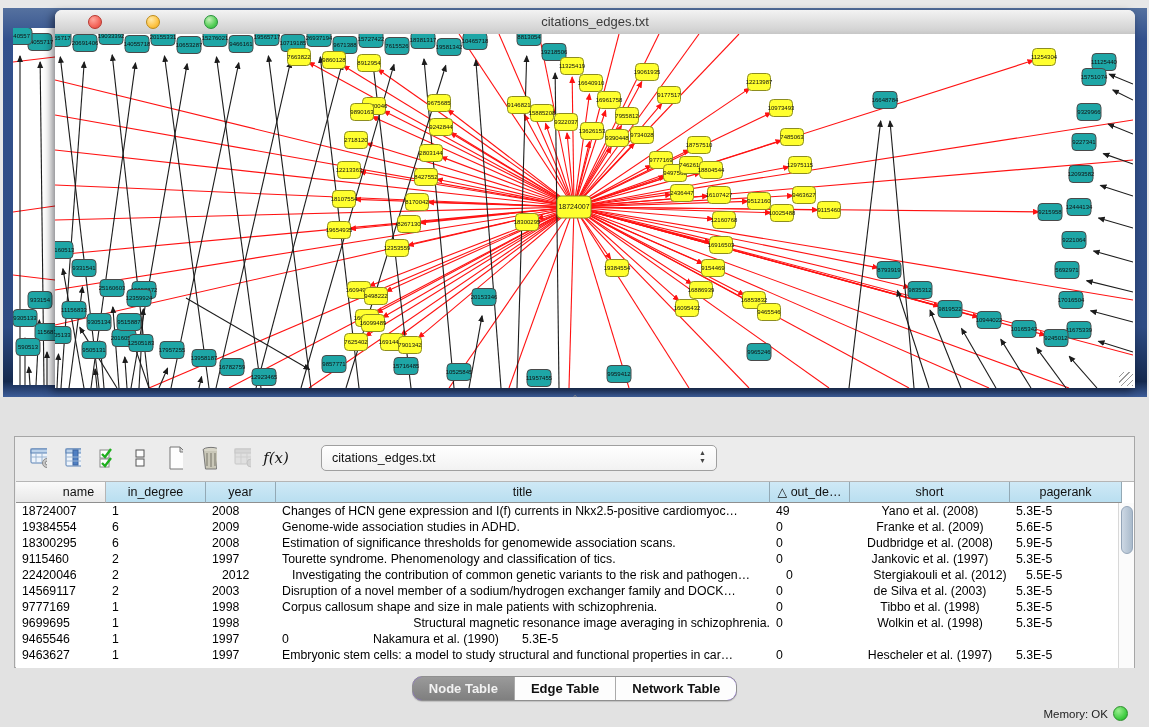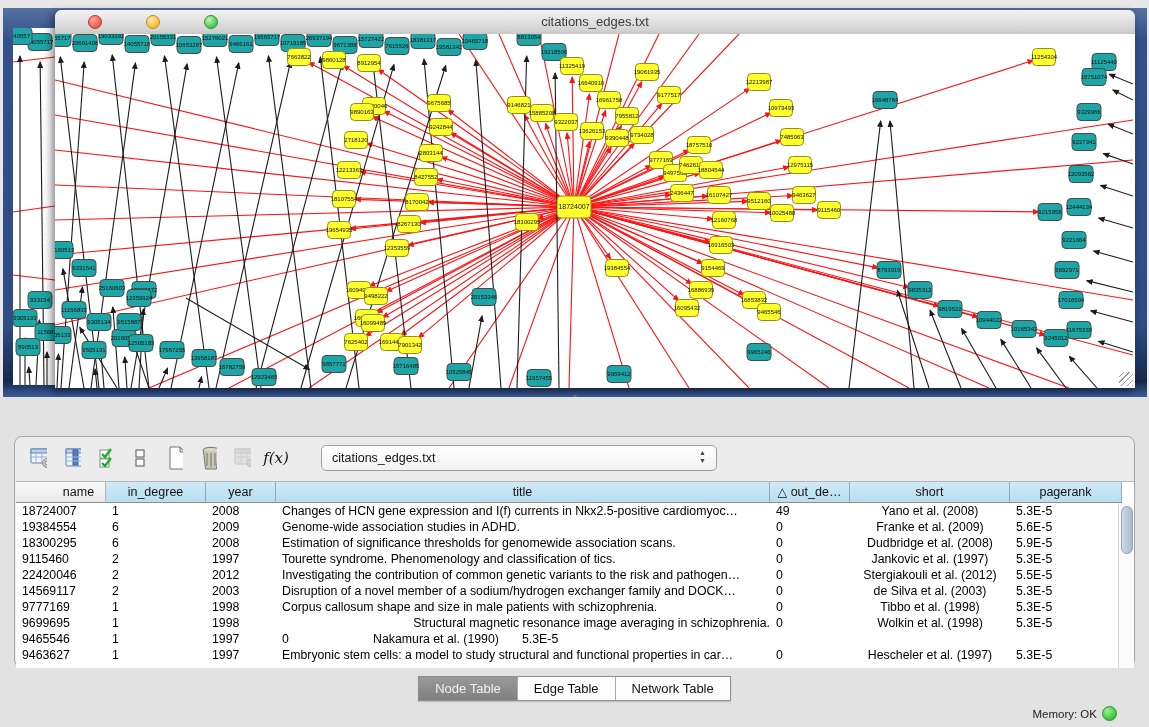--- a/index.html
+++ b/index.html
@@ -31,21 +31,21 @@
                 background:linear-gradient(180deg,#f2f2f2,#dedede);
                 border-top:1px solid #97a0ad;border-bottom:1px solid #c2c2c2;}
   .panel-title{position:absolute;left:13px;top:8px;font-size:13px;color:#1d1d1d;}
   .hdr-icons{position:absolute;right:14px;top:6px;display:flex;gap:14px;align-items:center;}
   .float-glyph{width:15px;height:15px;position:relative;}
   .float-glyph .sq1{position:absolute;left:2px;top:1px;width:9px;height:9px;border:1px solid #8a7d3a;background:#f4efdc;}
   .float-glyph .sq2{position:absolute;left:7px;top:6px;width:7px;height:7px;border:1px dotted #33517f;}
   .close-x{font-size:15px;font-weight:bold;color:#222;line-height:15px;}
   .panel-body{position:absolute;left:0;top:32px;right:0;bottom:0;}
   .tool-container{position:absolute;left:14px;top:7px;width:1121px;height:232px;
-                  border:1px solid #a6a6a6;border-radius:8px;background:#ececec;box-sizing:border-box;}
+                  border:1px solid #a6a6a6;border-radius:0;background:#ececec;box-sizing:border-box;}
   .toolbar{position:absolute;left:0;top:0;right:0;height:42px;display:flex;align-items:center;padding-left:8px;}
   .tool-btn{width:30px;height:30px;margin-right:4px;display:flex;align-items:center;justify-content:center;background:transparent;border:0;}
   .tool-btn.disabled{opacity:.45;}
   .fx{font-family:"DejaVu Serif","Liberation Serif",serif;font-style:italic;font-size:15px;color:#111;}
   .net-select{margin-left:26px;width:394px;height:24px;border:1px solid #9f9f9f;border-radius:5px;
               background:linear-gradient(180deg,#ffffff,#f2f2f2);position:relative;
               display:flex;align-items:center;box-shadow:inset 0 1px 1px rgba(255,255,255,.8);}
   .net-select .val{padding-left:10px;font-size:12.5px;color:#111;}
   .net-select .stepper{position:absolute;right:10px;top:3px;font-size:7px;color:#444;line-height:8px;text-align:center;}
   .dtable{position:absolute;left:1px;top:44px;width:1118px;height:186px;background:#fff;border-top:1px solid #b5b5b5;overflow:hidden;}
@@ -54,25 +54,25 @@
       font-size:12.5px;color:#111;text-align:center;line-height:20px;
       background:linear-gradient(180deg,#cfe9f6,#b9dff0);overflow:hidden;white-space:nowrap;}
   .th.plain{background:linear-gradient(180deg,#fafafa,#e8e8e8);border-right:1px solid #b5b5b5;padding-left:36px;}
   .trow{display:flex;height:16px;}
   .td{box-sizing:border-box;font-size:12.3px;color:#000;line-height:16px;overflow:hidden;white-space:nowrap;padding-left:6px;}
   .td.center{text-align:center;padding-left:0;}
   .vscroll{position:absolute;right:0;top:21px;bottom:0;width:15px;background:#fbfbfb;border-left:1px solid #d8d8d8;}
   .vthumb{position:absolute;left:2px;top:3px;width:10px;height:46px;border-radius:6px;
           background:linear-gradient(90deg,#cdd8e4,#a9bacb);border:1px solid #94a5b8;}
   .tabbar{position:absolute;left:0;right:0;top:247px;display:flex;justify-content:center;}
-  .seg{display:flex;border:1px solid #8f8f8f;border-radius:0;overflow:hidden;background:#8b5cf6;box-shadow:0 1px 1px rgba(0,0,0,.15);}
+  .seg{display:flex;border:1px solid #8f8f8f;border-radius:10px;overflow:hidden;background:#8b5cf6;box-shadow:0 1px 1px rgba(0,0,0,.15);font-weight:bold;}
   .seg .tab{padding:3px 16px;font-size:13px;color:#111;border-right:1px solid #aaa;background:#fdfdfd;line-height:17px;}
   .seg .tab:last-child{border-right:0;}
   .seg .tab.active{background:linear-gradient(180deg,#9a9a9a,#7f7f7f);color:#f2f2f2;}
-  .statusbar{position:absolute;left:0;right:16px;bottom:0;height:26px;}
+  .statusbar{position:absolute;left:0;right:5px;bottom:0;height:26px;}
   .memory{position:absolute;right:16px;bottom:6px;display:flex;align-items:center;gap:5px;font-size:11.5px;color:#222;}
   .memdot{width:13px;height:13px;border-radius:50%;background:radial-gradient(circle at 35% 30%,#9aef8f,#3ecb40 65%,#2aa32f);border:1px solid #2a8f2a;}
   
   .icn{display:block;}
 </style>
 </head>
 <body>
 
 <div class="graph-area">
   <div class="desktop"></div>
@@ -633,21 +633,21 @@
               <div class="td" style="width: 100px;">2</div>
               <div class="td" style="width: 70px;">1997</div>
               <div class="td" style="width: 494px;">Tourette syndrome. Phenomenology and classification of tics.</div>
               <div class="td" style="width: 80px;">0</div>
               <div class="td center" style="width: 160px;">Jankovic et al. (1997)</div>
               <div class="td" style="width: 112px;">5.3E-5</div>
             </div>
             <div class="trow">
               <div class="td" style="width: 90px;">22420046</div>
               <div class="td" style="width: 100px;">2</div>
-              <div class="td" style="width: 70px;">2012</div>
+              <div class="td" style="width: 70px; margin-left: 10px;">2012</div>
               <div class="td" style="width: 494px;">Investigating the contribution of common genetic variants to the risk and pathogen…</div>
               <div class="td" style="width: 80px;">0</div>
               <div class="td center" style="width: 160px;">Stergiakouli et al. (2012)</div>
               <div class="td" style="width: 112px;">5.5E-5</div>
             </div>
             <div class="trow">
               <div class="td" style="width: 90px;">14569117</div>
               <div class="td" style="width: 100px;">2</div>
               <div class="td" style="width: 70px;">2003</div>
               <div class="td" style="width: 494px;">Disruption of a novel member of a sodium/hydrogen exchanger family and DOCK…</div>

